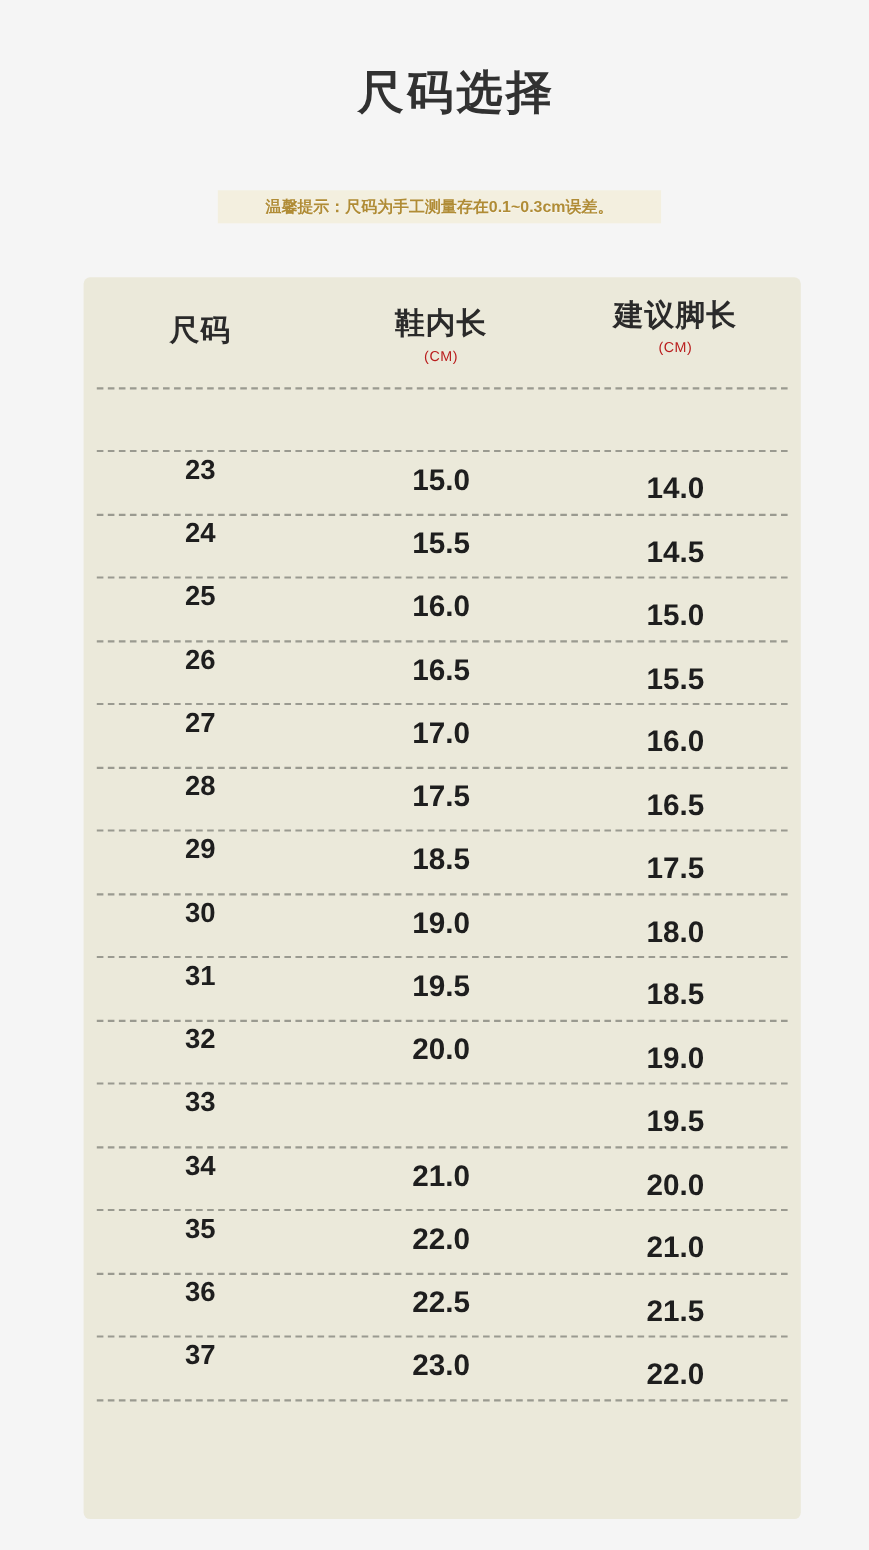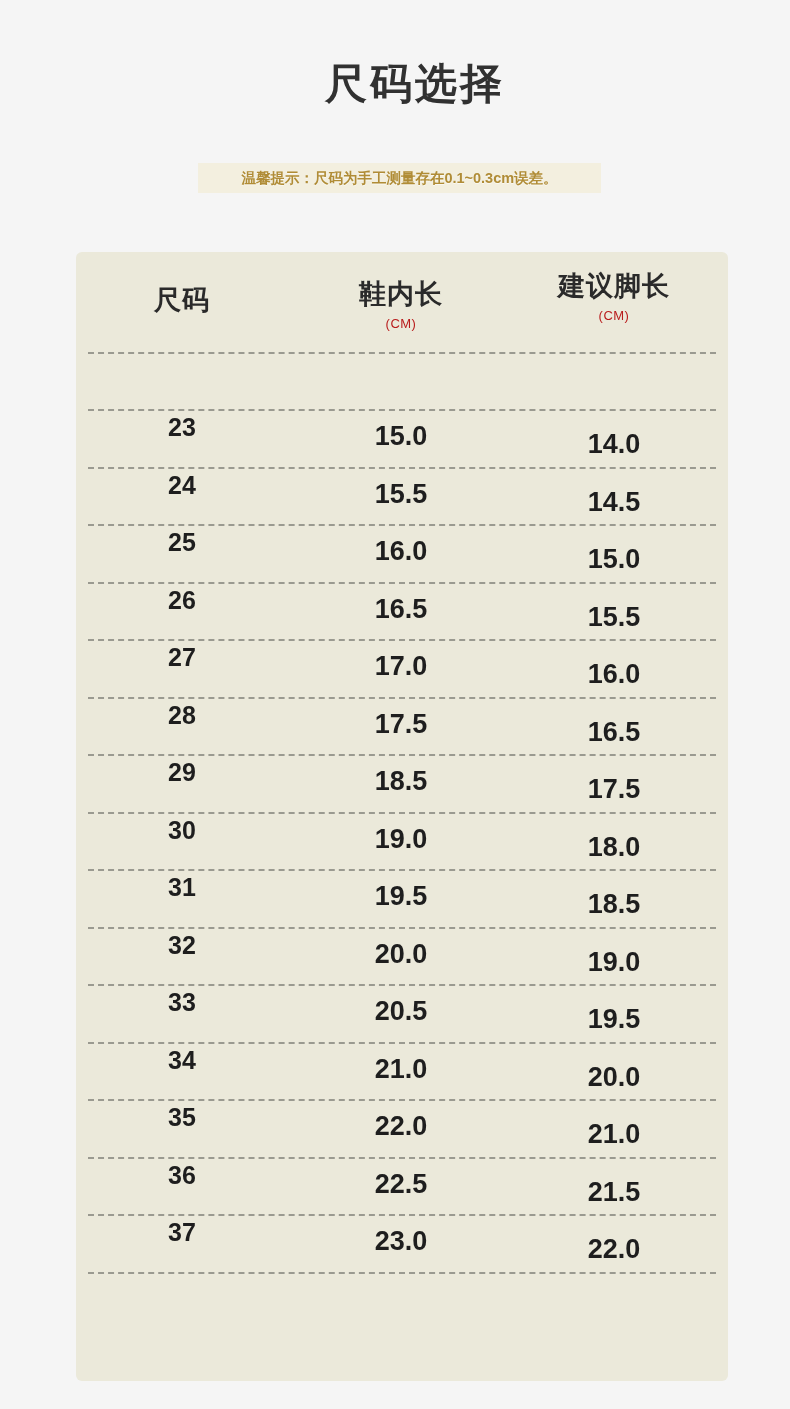--- a/index.html
+++ b/index.html
@@ -27,21 +27,21 @@
     font-weight: bold;
     color: #313131;
     letter-spacing: 3px;
     line-height: 1.15;
     padding-left: 40px;
   }
 
   
   .notice-banner {
     position: absolute;
-    top: 163px;
+    top: 173px;
     left: 198px;
     width: 403px;
     height: 30px;
     background: #f3efdf;
     display: flex;
     align-items: center;
     justify-content: center;
   }
   .notice-text {
     font-size: 14.5px;
@@ -225,21 +225,20 @@
       </div>
       <div class="divider" style="position: relative; left: 12px;"></div>
       <div class="data-row">
         <div class="td-cell td-size">32</div>
         <div class="td-cell td-inner">20.0</div>
         <div class="td-cell td-foot">19.0</div>
       </div>
       <div class="divider" style="position: relative; left: 12px;"></div>
       <div class="data-row">
         <div class="td-cell td-size">33</div>
-        <div class="td-cell td-inner">20.5</div>
         <div class="td-cell td-foot">19.5</div>
       </div>
       <div class="divider" style="position: relative; left: 12px;"></div>
       <div class="data-row">
         <div class="td-cell td-size">34</div>
         <div class="td-cell td-inner">21.0</div>
         <div class="td-cell td-foot">20.0</div>
       </div>
       <div class="divider" style="position: relative; left: 12px;"></div>
       <div class="data-row">

